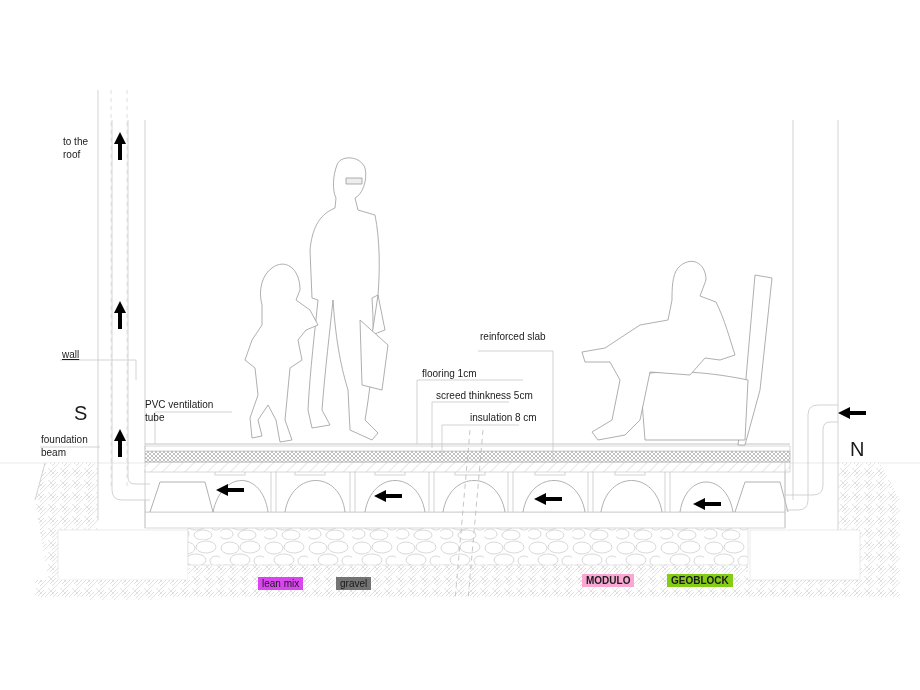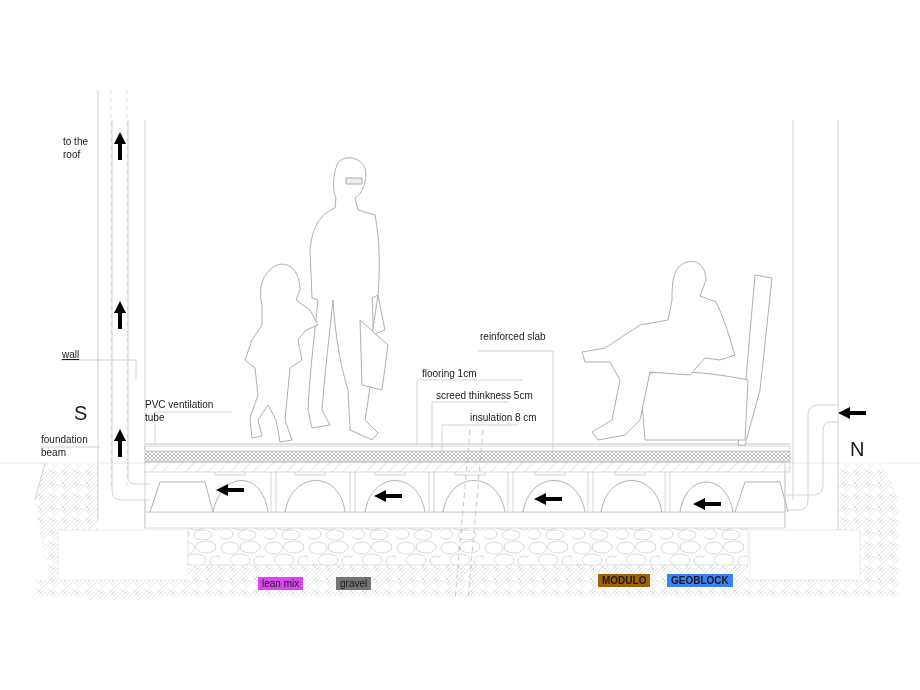--- a/index.html
+++ b/index.html
@@ -219,14 +219,14 @@
 beam</div>
 <div class="label multi" style="left:145px; top:398px;">PVC ventilation
 tube</div>
 <div class="label" style="left:480px; top:330px;">reinforced slab</div>
 <div class="label" style="left:422px; top:367px;">flooring 1cm</div>
 <div class="label" style="left:436px; top:389px;">screed thinkness 5cm</div>
 <div class="label" style="left:428px; top:411px;margin-left:42px;">insulation 8 cm</div>
 <div class="label big" style="left:850px; top:438px;">N</div>
 <div class="label" style="left:258px; top:577px; background:#d946ef; padding:0 4px;">lean mix</div>
 <div class="label" style="left:336px; top:577px; background:#737373; padding:0 4px;">gravel</div>
-<div class="label bold" style="left:598px; top:574px; background:#a16207; padding:0 4px;text-align:center;">MODULO</div>
-<div class="label bold" style="left:667px; top:574px; background:#3b82f6; padding:0 4px;">GEOBLOCK</div>
+<div class="label bold" style="left:582px; top:574px; background:#f9a8d4; padding:0 4px;text-align:center;">MODULO</div>
+<div class="label bold" style="left:667px; top:574px; background:#84cc16; padding:0 4px;">GEOBLOCK</div>
 
 </body></html>

